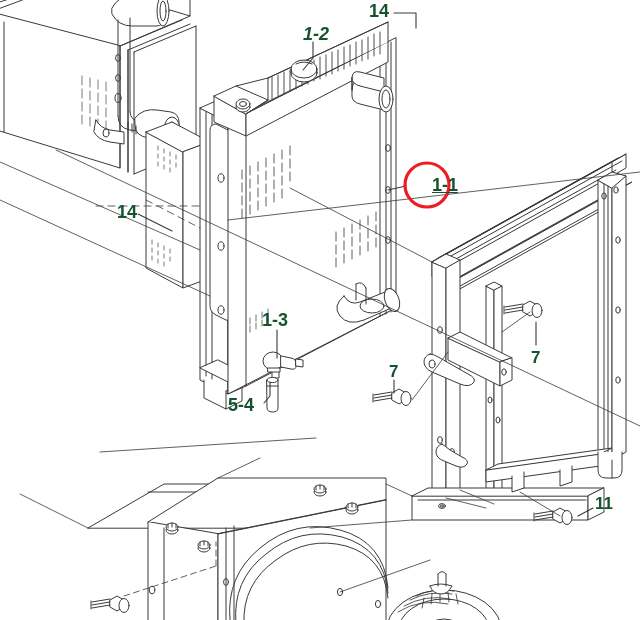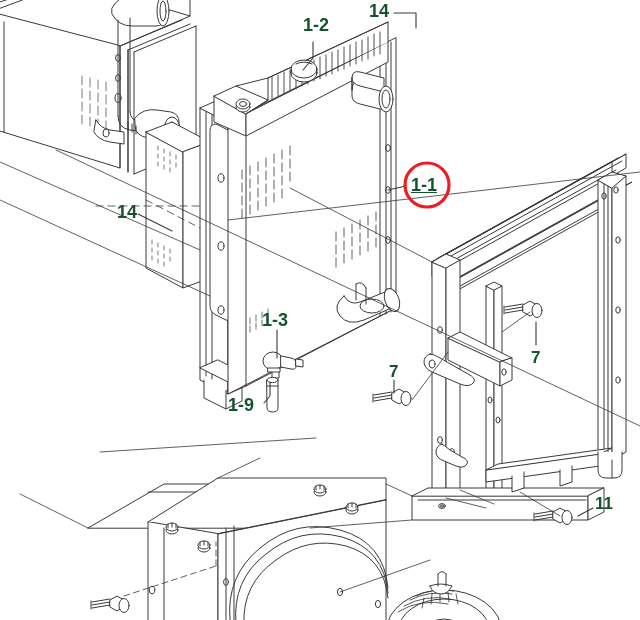--- a/index.html
+++ b/index.html
@@ -360,27 +360,27 @@
         <path d="M138,214 L172,231"></path>
         <path d="M394,380 L394,393"></path>
         <path d="M536,345 L536,322"></path>
         <path d="M593,508 L578,516"></path>
       </g>
     </g>
 
     <circle cx="427" cy="185" r="22" fill="none" stroke="#ee1c24" stroke-width="3.2"></circle>
   </svg>
 
-  <div class="lbl lbl-18" style="left:411px;top:176px;text-decoration:underline;">1-1</div>
-
-  <div class="lbl lbl-18" style="left:303px;top:16px;">1-2</div>
+  <div class="lbl lbl-18" style="left:432px;top:176px;text-decoration:underline;">1-1</div>
+
+  <div class="lbl lbl-18" style="left:303px;top:25px;font-style:italic;">1-2</div>
 
   <div class="lbl lbl-18" style="left:262px;top:311px;text-align:center;">1-3</div>
 
-  <div class="lbl lbl-18" style="left:228px;top:396px;">1-9</div>
+  <div class="lbl lbl-18" style="left:228px;top:396px;">5-4</div>
 
   <div class="lbl lbl-18" style="left:369px;top:2px;">14</div>
 
   <div class="lbl lbl-18" style="left:117px;top:203px;">14</div>
 
   <div class="lbl lbl-17" style="left:389px;top:363px;">7</div>
 
   <div class="lbl lbl-17" style="left:531px;top:349px;">7</div>
 
   <div class="lbl lbl-17" style="left:595px;top:495px;text-align:right;">11</div>

